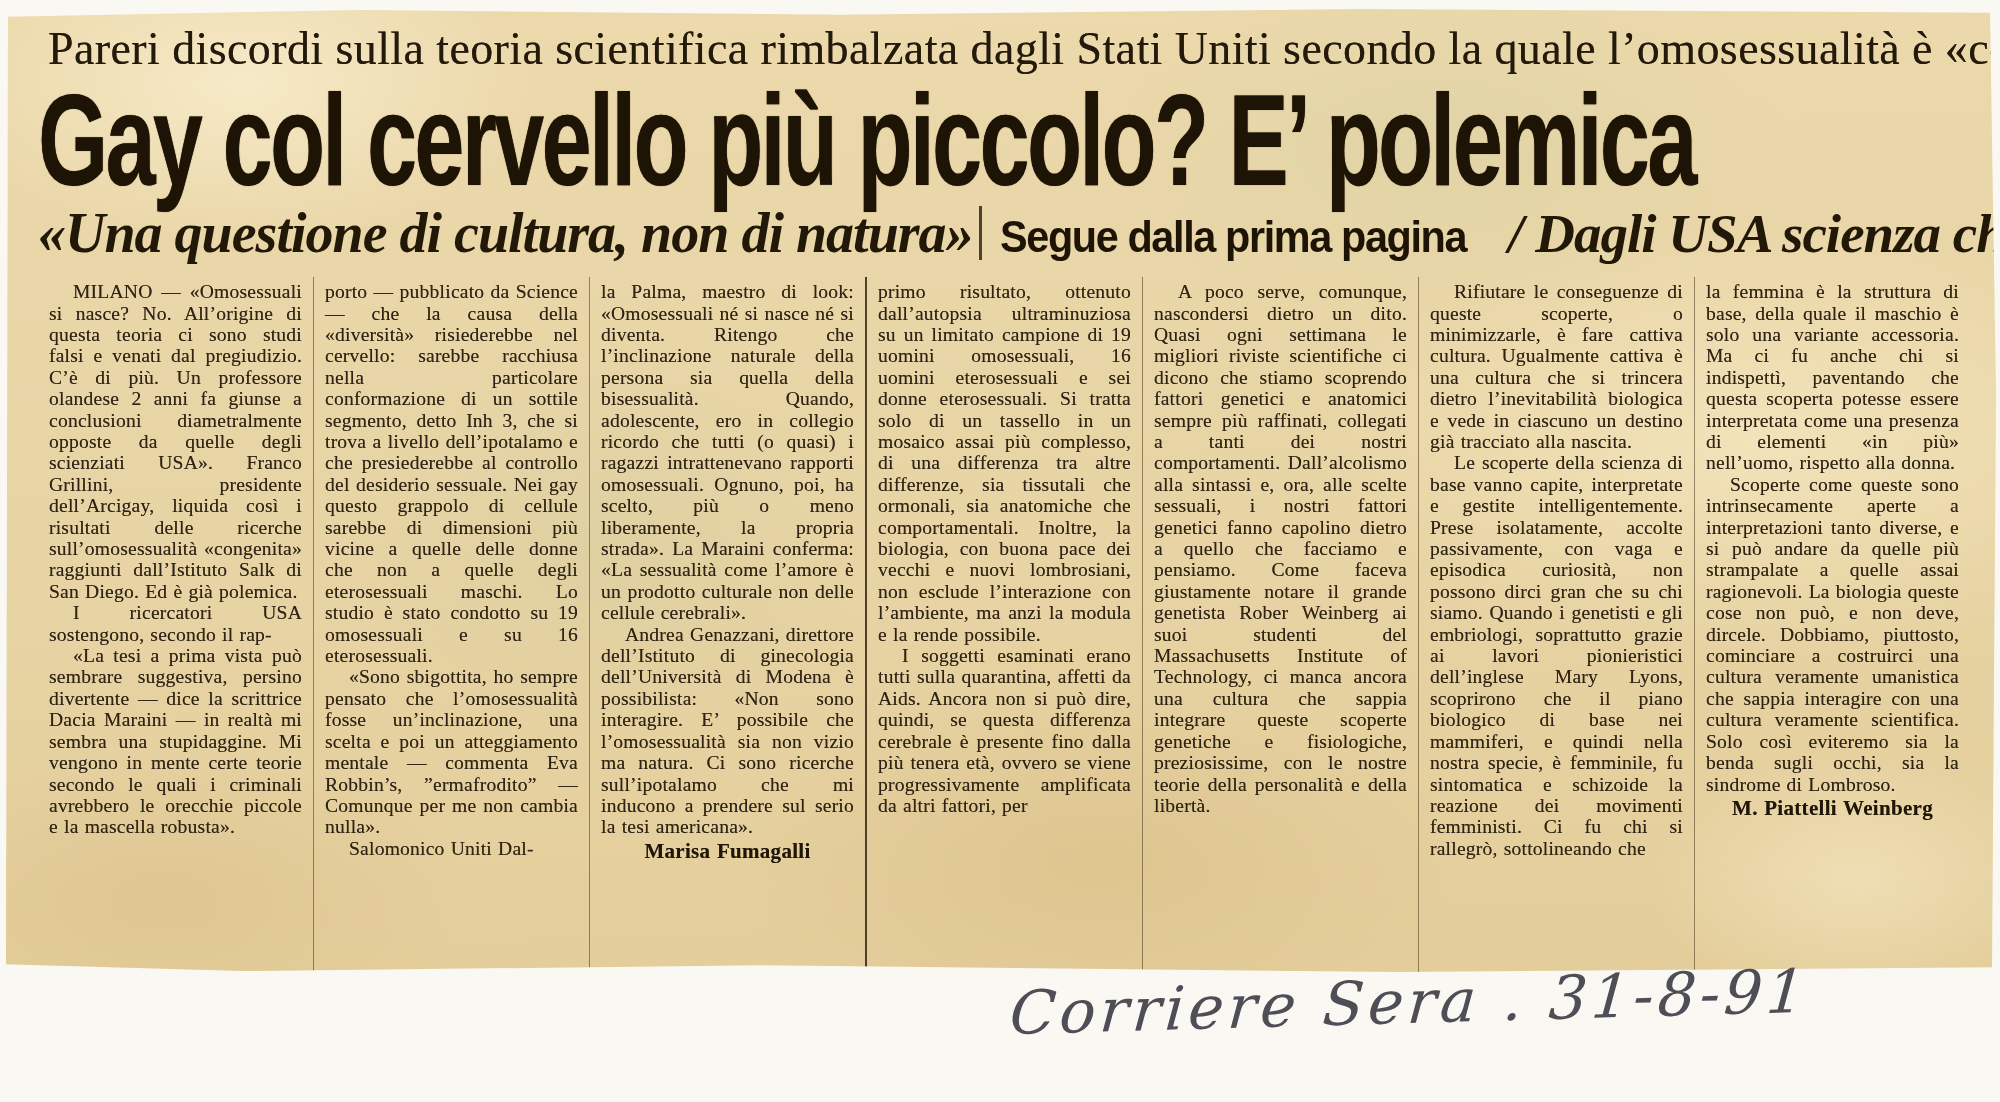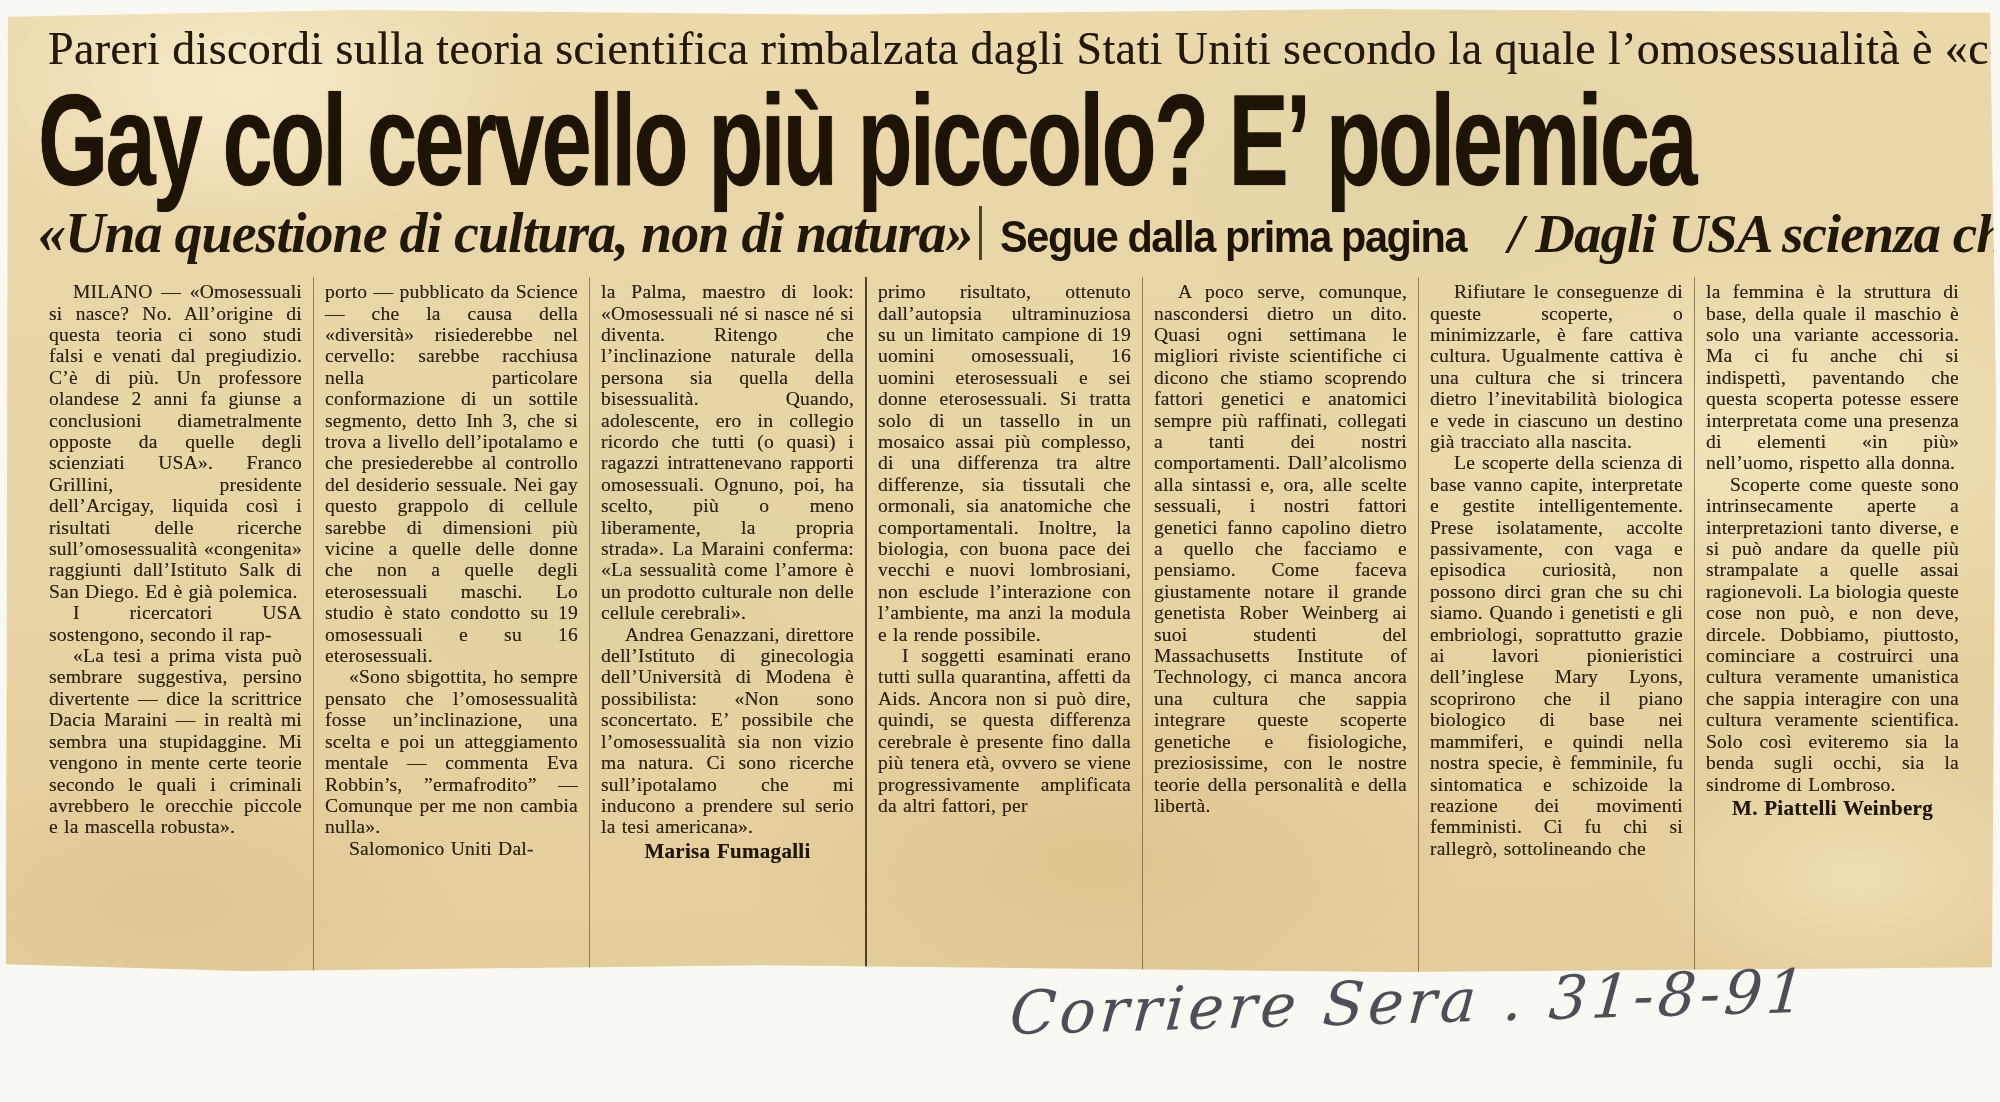--- a/index.html
+++ b/index.html
@@ -154,21 +154,21 @@
         <p>I ricercatori USA sostengono, secondo il rap-</p>
         <p>«La tesi a prima vista può sembrare suggestiva, persino divertente — dice la scrittrice Dacia Maraini — in realtà mi sembra una stupidaggine. Mi vengono in mente certe teorie secondo le quali i criminali avrebbero le orecchie piccole e la mascella robusta».</p>
       </div>
       <div class="col">
         <p class="cont">porto — pubblicato da Science — che la causa della «diversità» risiederebbe nel cervello: sarebbe racchiusa nella particolare conformazione di un sottile segmento, detto Inh 3, che si trova a livello dell’ipotalamo e che presiederebbe al controllo del desiderio sessuale. Nei gay questo grappolo di cellule sarebbe di dimensioni più vicine a quelle delle donne che non a quelle degli eterosessuali maschi. Lo studio è stato condotto su 19 omosessuali e su 16 eterosessuali.</p>
         <p>«Sono sbigottita, ho sempre pensato che l’omosessualità fosse un’inclinazione, una scelta e poi un atteggiamento mentale — commenta Eva Robbin’s, ”ermafrodito” — Comunque per me non cambia nulla».</p>
         <p>Salomonico Uniti Dal-</p>
       </div>
       <div class="col heavy-right">
         <p class="cont">la Palma, maestro di look: «Omosessuali né si nasce né si diventa. Ritengo che l’inclinazione naturale della persona sia quella della bisessualità. Quando, adolescente, ero in collegio ricordo che tutti (o quasi) i ragazzi intrattenevano rapporti omosessuali. Ognuno, poi, ha scelto, più o meno liberamente, la propria strada». La Maraini conferma: «La sessualità come l’amore è un prodotto culturale non delle cellule cerebrali».</p>
-        <p>Andrea Genazzani, direttore dell’Istituto di ginecologia dell’Università di Modena è possibilista: «Non sono sconcertato. E’ possibile che l’omosessualità sia non vizio ma natura. Ci sono ricerche sull’ipotalamo che mi inducono a prendere sul serio la tesi americana».</p>
+        <p>Andrea Genazzani, direttore dell’Istituto di ginecologia dell’Università di Modena è possibilista: «Non sono interagire. E’ possibile che l’omosessualità sia non vizio ma natura. Ci sono ricerche sull’ipotalamo che mi inducono a prendere sul serio la tesi americana».</p>
         <div class="byline">Marisa Fumagalli</div>
       </div>
       <div class="col">
         <p class="cont">primo risultato, ottenuto dall’autopsia ultraminuziosa su un limitato campione di 19 uomini omosessuali, 16 uomini eterosessuali e sei donne eterosessuali. Si tratta solo di un tassello in un mosaico assai più complesso, di una differenza tra altre differenze, sia tissutali che ormonali, sia anatomiche che comportamentali. Inoltre, la biologia, con buona pace dei vecchi e nuovi lombrosiani, non esclude l’interazione con l’ambiente, ma anzi la modula e la rende possibile.</p>
         <p>I soggetti esaminati erano tutti sulla quarantina, affetti da Aids. Ancora non si può dire, quindi, se questa differenza cerebrale è presente fino dalla più tenera età, ovvero se viene progressivamente amplificata da altri fattori, per</p>
       </div>
       <div class="col">
         <p>A poco serve, comunque, nascondersi dietro un dito. Quasi ogni settimana le migliori riviste scientifiche ci dicono che stiamo scoprendo fattori genetici e anatomici sempre più raffinati, collegati a tanti dei nostri comportamenti. Dall’alcolismo alla sintassi e, ora, alle scelte sessuali, i nostri fattori genetici fanno capolino dietro a quello che facciamo e pensiamo. Come faceva giustamente notare il grande genetista Rober Weinberg ai suoi studenti del Massachusetts Institute of Technology, ci manca ancora una cultura che sappia integrare queste scoperte genetiche e fisiologiche, preziosissime, con le nostre teorie della personalità e della libertà.</p>
       </div>
       <div class="col">

